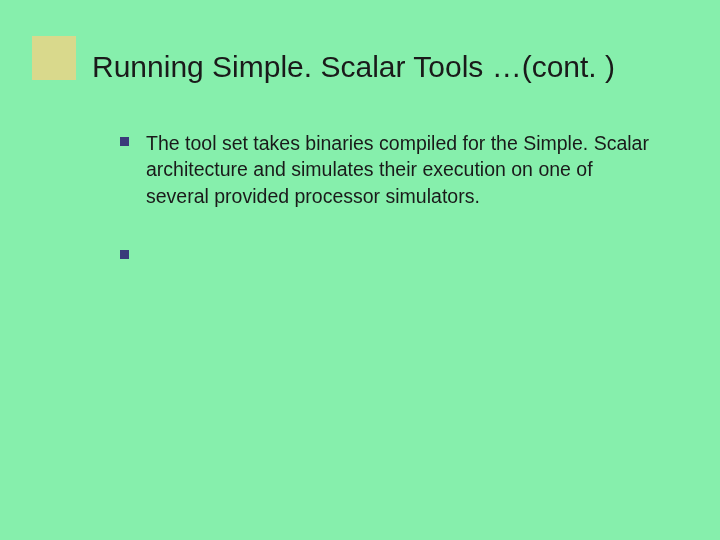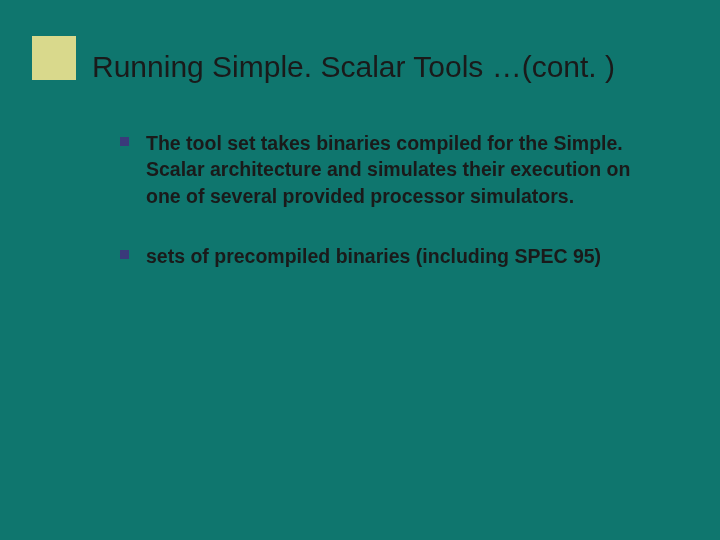--- a/index.html
+++ b/index.html
@@ -1,35 +1,34 @@
 <!DOCTYPE html>
 <html><head>
 <meta charset="utf-8">
 <style>
   * { margin: 0; padding: 0; box-sizing: border-box; }
   html, body { width: 720px; height: 540px; background: #ffffff; font-family: Verdana, Geneva, sans-serif; overflow: hidden; }
-  .slide { position: relative; width: 720px; height: 540px; background: #0f766e; }
+  .slide { position: relative; width: 720px; height: 540px; background: #86efac; }
   .accent-block { position: absolute; left: 32px; top: 36px; width: 44px; height: 44px; background: #d9d98c; }
   .title { position: absolute; left: 92px; top: 50px; font-size: 30px; color: #1a1a1a; font-weight: 400; letter-spacing: 0; white-space: nowrap; }
   .content { position: absolute; left: 120px; top: 130px; width: 540px; }
   ul.bullets { list-style: none; }
-  ul.bullets > li { position: relative; padding-left: 26px; margin-bottom: 34px; font-size: 19.5px; line-height: 1.35; color: #1a1a1a; font-weight: bold; }
+  ul.bullets > li { position: relative; padding-left: 26px; margin-bottom: 34px; font-size: 19.5px; line-height: 1.35; color: #1a1a1a; }
   ul.bullets > li .sq { position: absolute; left: 0; top: 7px; width: 9px; height: 9px; background: #3a3a7a; }
 </style>
 </head>
 <body>
 
 <div class="slide">
   <div class="accent-block"></div>
   <h1 class="title">Running Simple. Scalar Tools …(cont. )</h1>
   <div class="content">
     <ul class="bullets">
       <li>
         <span class="sq"></span>
         <span>The tool set takes binaries compiled for the Simple. Scalar architecture and simulates their execution on one of several provided processor simulators.</span>
       </li>
       <li>
         <span class="sq"></span>
-        <span>sets of precompiled binaries (including SPEC 95)</span>
       </li>
     </ul>
   </div>
 </div>
 
 </body></html>

